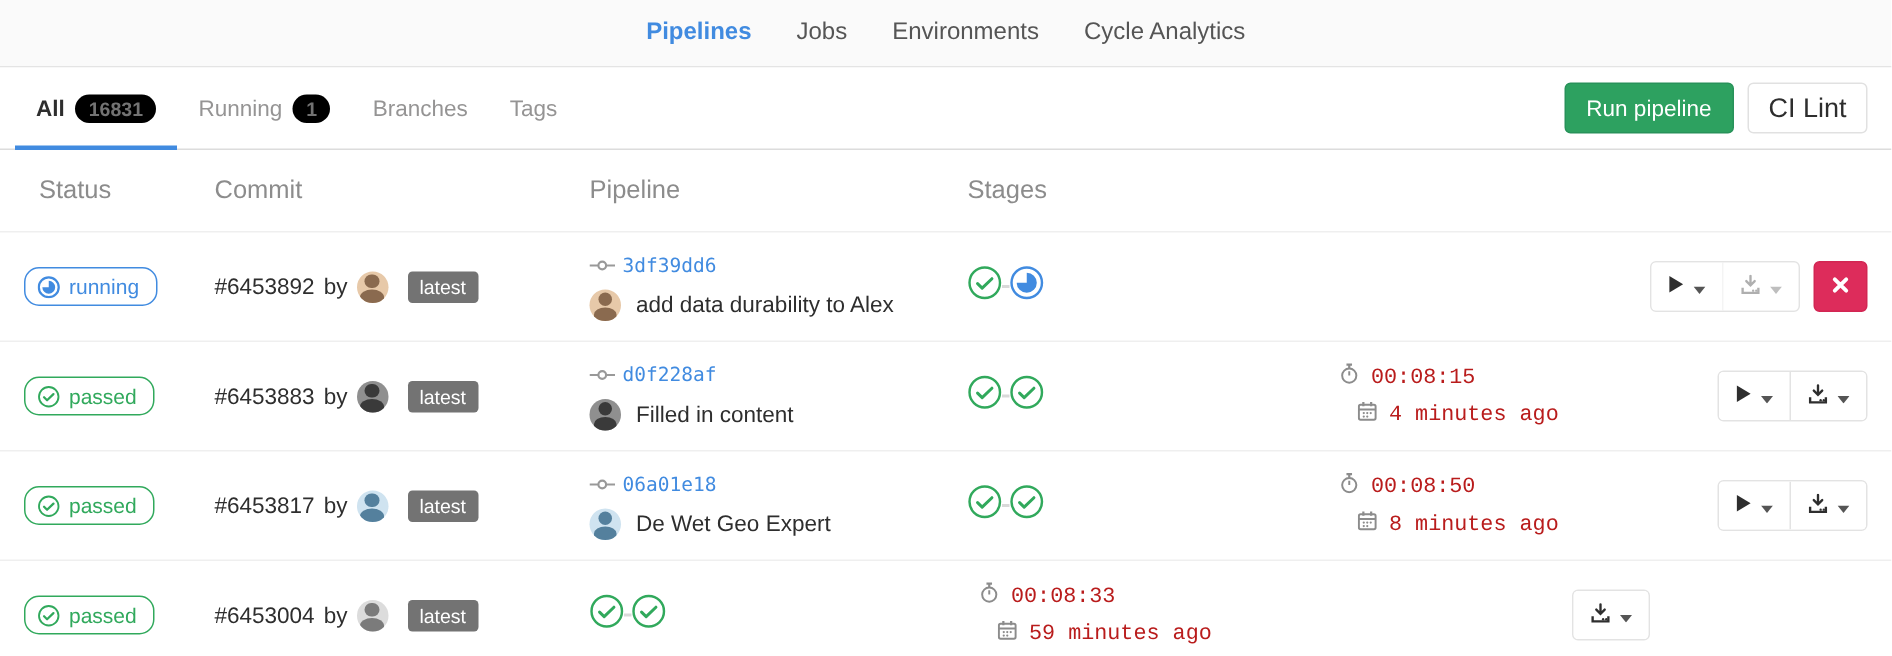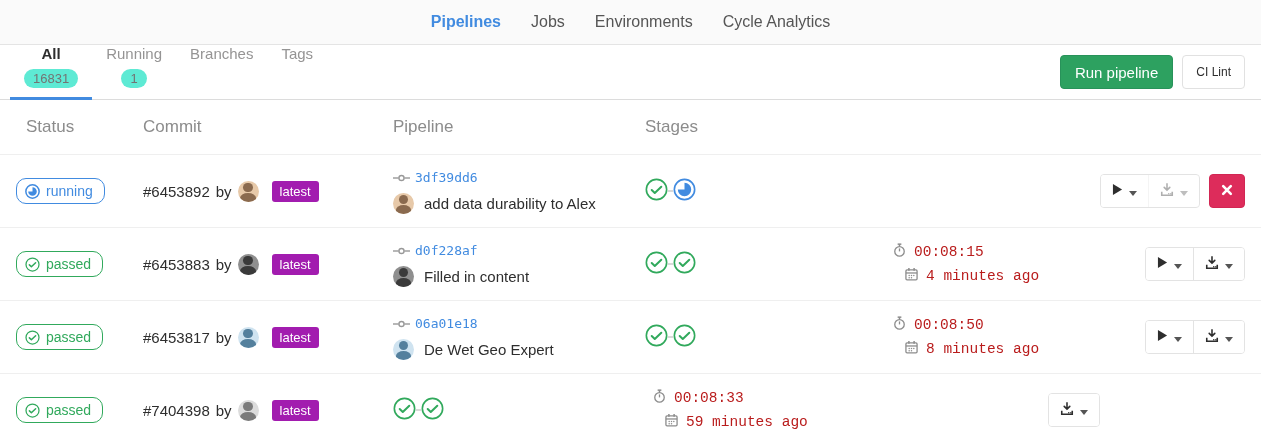--- a/index.html
+++ b/index.html
@@ -12,52 +12,52 @@
   .top-nav { height:45px; background:#fafafa; border-bottom:1px solid #e4e4e4;
              display:flex; justify-content:center; align-items:center; gap:30px; }
   .top-nav a { font-size:16px; color:#555; }
   .top-nav a.active { color:#418be0; font-weight:bold; }
 
   
   .tab-bar { height:55px; border-bottom:1px solid #dcdcdc;
              display:flex; align-items:stretch; padding:0 16px 0 10px; background:#fff; }
   .tabs { display:flex; }
   .tab { display:flex; align-items:center; gap:7px; padding:0 14px; font-size:15px;
-         color:#959494; position:relative; height:100%;flex-direction:column; }
+         color:#959494; position:relative; height:100%; }
   .tab.active { color:#2e2e2e; font-weight:bold; }
   .tab.active::after { content:""; position:absolute; left:0; right:0; bottom:-1px;
                        height:3px; background:#418be0; }
-  .count-badge { background:#5eead4; color:#737373; border-radius:10px;
-                 padding:2px 9px; font-size:13px; font-weight:normal; }
+  .count-badge { background:#000000; color:#737373; border-radius:10px;
+                 padding:2px 9px; font-size:13px; font-weight:bold; }
   .tab-actions { margin-left:auto; display:flex; align-items:center; gap:9px; }
   .btn-green { background:#2da160; color:#fff; border:1px solid #28925a;
                border-radius:4px; font-size:15px; padding:0 14px; height:34px; }
   .btn-white { background:#fff; color:#2e2e2e; border:1px solid #e1e1e1;
-               border-radius:4px; font-size:12px; padding:0 13px; height:34px;text-align:right; }
+               border-radius:4px; font-size:18px; padding:0 13px; height:34px;text-align:right; }
 
   
   .grid-header, .p-row { display:grid;
       grid-template-columns:127px 250px 252px 240px 215px minmax(0,1fr);
       align-items:center; padding:0 16px; }
   .grid-header { height:55px; color:#8c8c8c; font-size:17px; border-bottom:1px solid #efefef; }
   .grid-header .h:first-child { padding-left:10px; }
   .p-row { height:73px; border-bottom:1px solid #efefef; }
 
   
   .ci-badge { display:inline-flex; align-items:center; gap:6px; border:1px solid;
               border-radius:10px; padding:4px 11px 4px 8px; font-size:14px; background:#fff; }
   .ci-badge.running { color:#418be0; border-color:#418be0; }
   .ci-badge.passed  { color:#31a95c; border-color:#31a95c; }
   .ci-badge svg { display:block; }
 
   
   .pipeline-cell { display:flex; align-items:center; gap:6px; font-size:15px; }
   .pid { color:#2e2e2e; }
   .by { color:#2e2e2e; }
-  .latest-badge { background:#a21caf; color:#fff; border-radius:3px; padding:3px 8px;
+  .latest-badge { background:#737373; color:#fff; border-radius:3px; padding:3px 8px;
                   font-size:13px; margin-left:7px; }
 
   
   .avatar { width:21px; height:21px; border-radius:50%; position:relative;
             overflow:hidden; display:inline-block; flex:none; }
   .avatar::before { content:""; position:absolute; width:44%; height:44%;
                     border-radius:50%; left:28%; top:12%; }
   .avatar::after  { content:""; position:absolute; width:76%; height:48%;
                     border-radius:50% 50% 0 0; left:12%; bottom:-8%; }
   .av1 { background:#e7c9a9; } .av1::before,.av1::after { background:#8a6a4f; }
@@ -419,21 +419,21 @@
       <span>
         <svg width="15" height="15" viewBox="0 0 24 24">
             <circle cx="12" cy="12" r="10.4" fill="none" stroke="#31a95c" stroke-width="2"></circle>
             <path d="M7 12.6 l3.2 3.1 L17 9.2" fill="none" stroke="#31a95c" stroke-width="2.4" stroke-linecap="round" stroke-linejoin="round"></path>
           </svg>
       </span>
       <span>passed</span>
     </a>
   </div>
   <div class="pipeline-cell">
-    <a class="pid">#7404398</a>
+    <a class="pid">#6453004</a>
     <span class="by">by</span>
     <a class="avatar av4"></a>
     <span class="latest-badge">latest</span>
   </div>
   <div class="stages-cell">
     <a class="stage">
       <svg width="23" height="23" viewBox="0 0 24 24">
           <circle cx="12" cy="12" r="10.6" fill="none" stroke="#31a95c" stroke-width="1.7"></circle>
           <path d="M7 12.6 l3.2 3.1 L17 9.2" fill="none" stroke="#31a95c" stroke-width="2.1" stroke-linecap="round" stroke-linejoin="round"></path>
         </svg>

